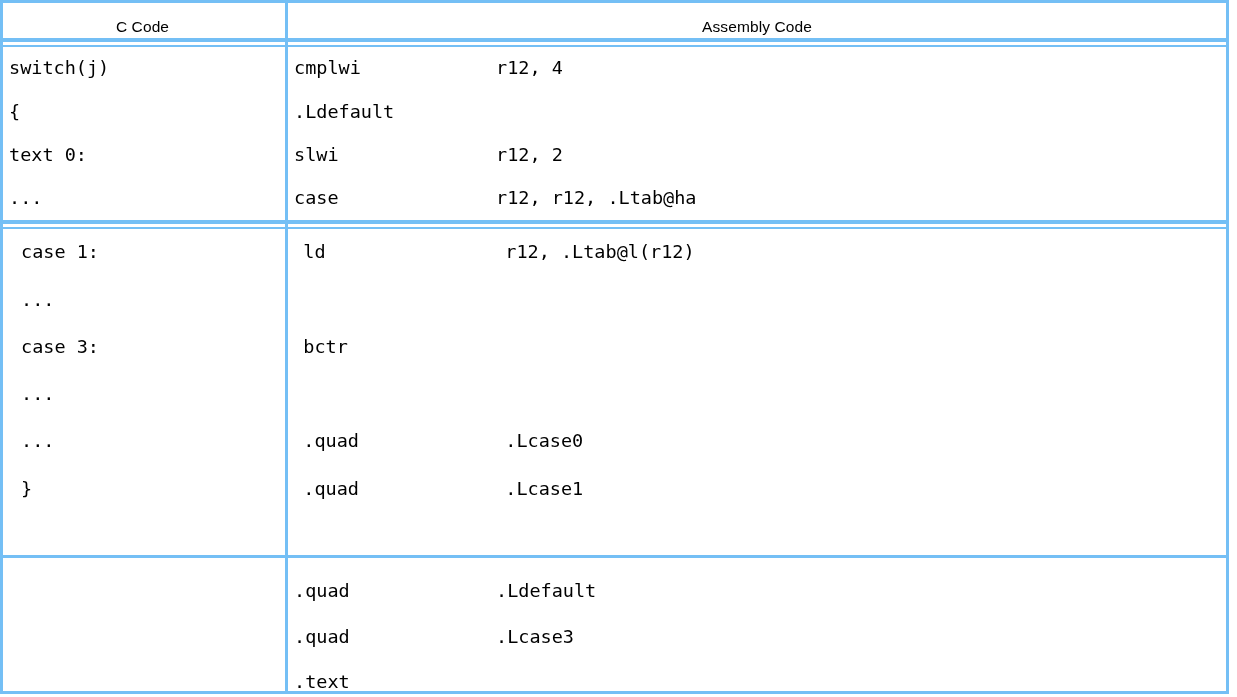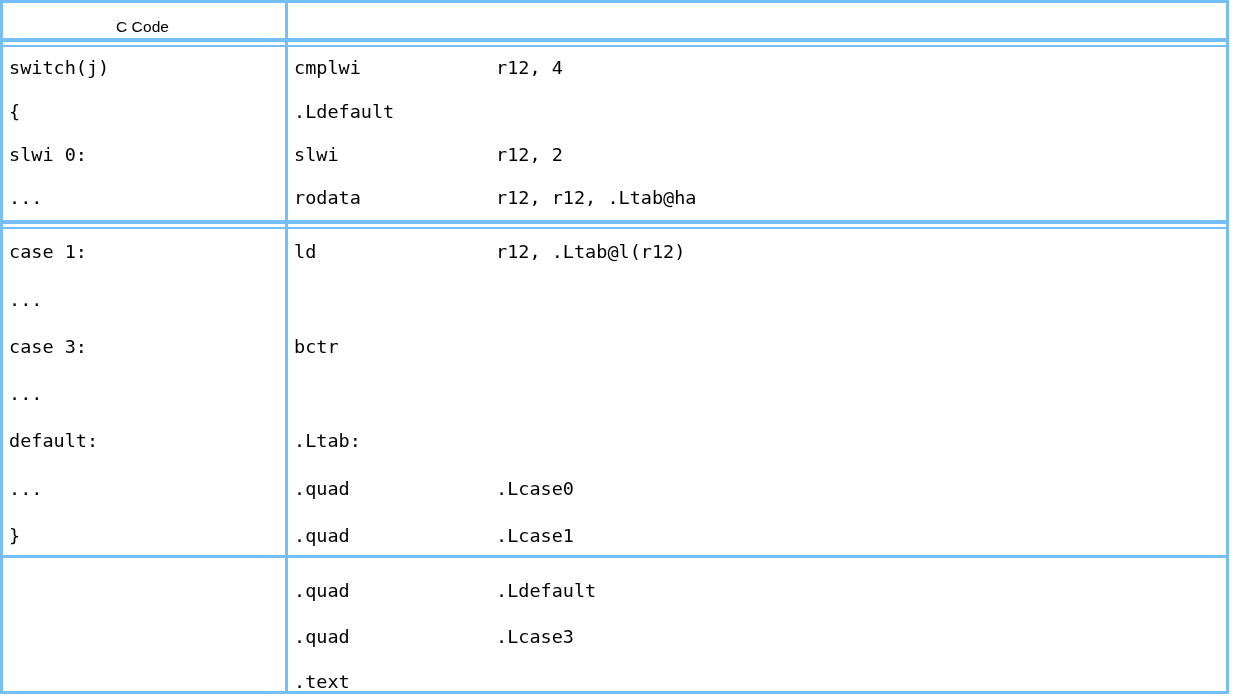--- a/index.html
+++ b/index.html
@@ -117,37 +117,38 @@
   .arg {
     display: inline-block;
   }
   .a-inner {
     display: flex;
     align-items: baseline;
   }
 
   
   #block-1 .block-rows { height: 173px; }
-  #block-2 .block-rows { height: 331px; }
+  #block-2 .block-rows { height: 331px; margin-left: 12px; }
   #block-3 .block-rows { height: 136px; }
 
   #block-1 .coderow { height: 43.25px; }
   #block-2 .coderow { height: 47.28px; }
   #block-3 .coderow { height: 45.33px; }
 
   .spacer-1 { height: 9px; }
   .spacer-2 { height: 9px; }
 </style>
 </head>
 <body>
 
 <div id="code-table">
 
   <div class="hdr-row">
     <div class="hdr-cell hdr-c">C Code</div>
+    <div class="hdr-cell hdr-asm">Assembly Code</div>
   </div>
 
   <div class="body-area" id="body-area">
       <div class="block" id="block-1">
         <div class="block-rows">
           <div class="coderow">
             <div class="c-cell">
               <span class="mono">switch(j)</span>
             </div>
             <div class="a-cell">
@@ -162,36 +163,36 @@
               <span class="mono">{</span>
             </div>
             <div class="a-cell">
               <div class="a-inner">
                 <span class="mono arg">.Ldefault</span>
               </div>
             </div>
           </div>
           <div class="coderow">
             <div class="c-cell">
-              <span class="mono">slwi 0:</span>
+              <span class="mono">text 0:</span>
             </div>
             <div class="a-cell">
               <div class="a-inner">
                 <span class="mono op">slwi</span>
                 <span class="mono arg">r12, 2</span>
               </div>
             </div>
           </div>
           <div class="coderow">
             <div class="c-cell">
               <span class="mono">...</span>
             </div>
             <div class="a-cell">
               <div class="a-inner">
-                <span class="mono op">rodata</span>
+                <span class="mono op">case</span>
                 <span class="mono arg">r12, r12, .Ltab@ha</span>
               </div>
             </div>
           </div>
         </div>
       </div>
       <div class="spacer-1"></div>
       <div class="block" id="block-2">
         <div class="block-rows">
           <div class="coderow">
@@ -217,31 +218,20 @@
             <div class="a-cell">
               <div class="a-inner">
                 <span class="mono op">bctr</span>
                 <span class="mono arg"></span>
               </div>
             </div>
           </div>
           <div class="coderow">
             <div class="c-cell">
               <span class="mono">...</span>
-            </div>
-          </div>
-          <div class="coderow">
-            <div class="c-cell">
-              <span class="mono">default:</span>
-            </div>
-            <div class="a-cell">
-              <div class="a-inner">
-                <span class="mono op">.Ltab:</span>
-                <span class="mono arg"></span>
-              </div>
             </div>
           </div>
           <div class="coderow">
             <div class="c-cell">
               <span class="mono">...</span>
             </div>
             <div class="a-cell">
               <div class="a-inner">
                 <span class="mono op">.quad</span>
                 <span class="mono arg">.Lcase0</span>

